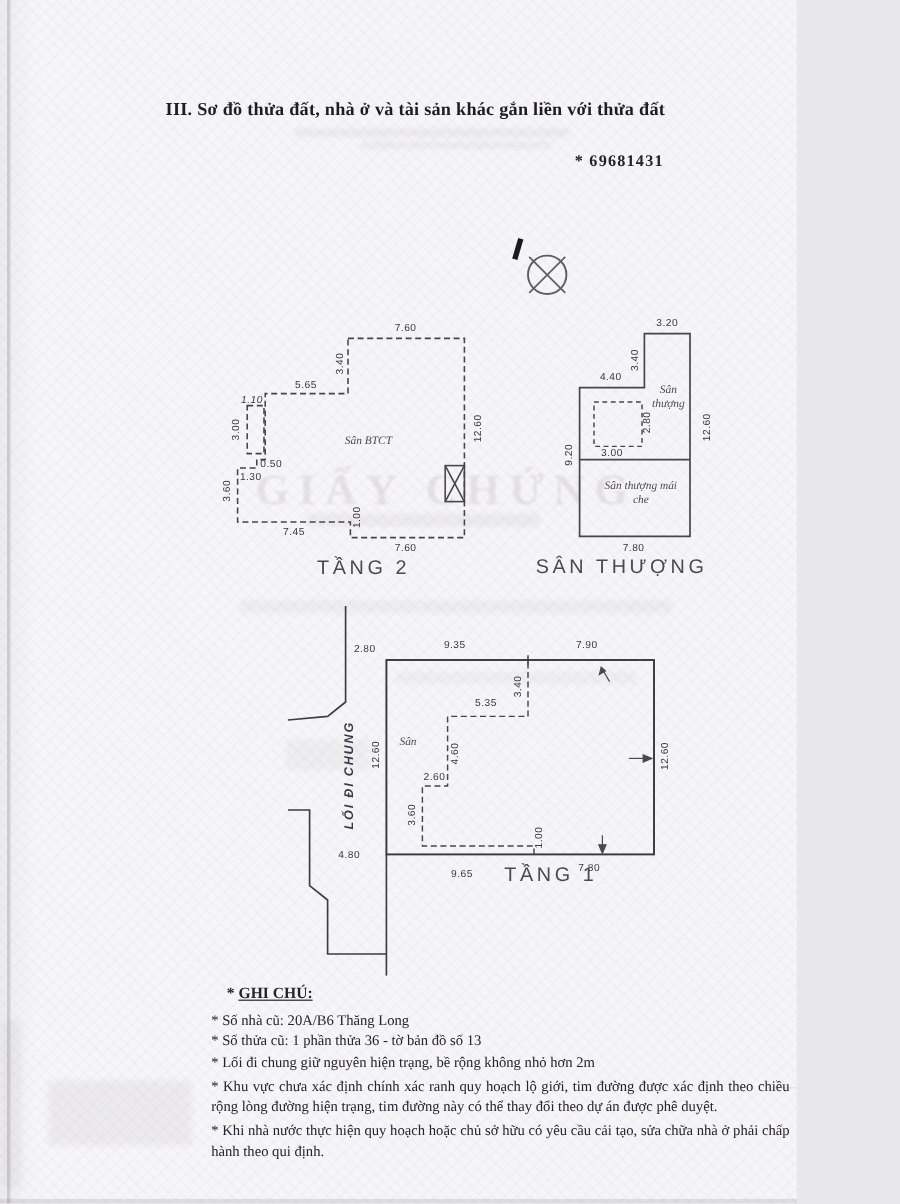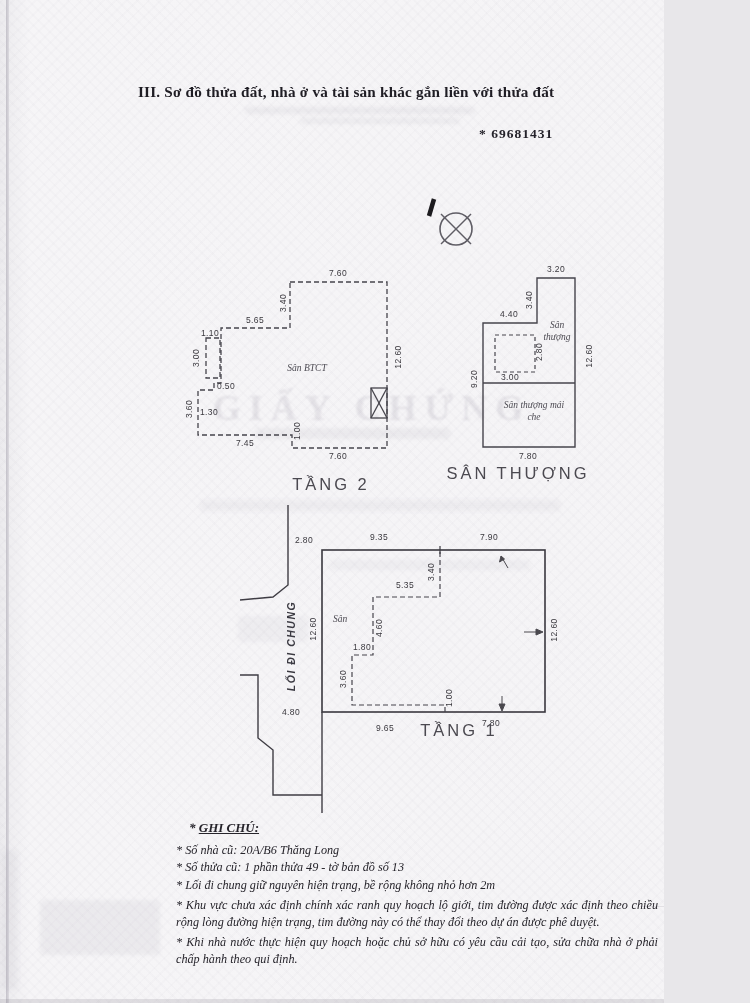--- a/index.html
+++ b/index.html
@@ -19,21 +19,21 @@
   .chev{width:20px;height:20px;border-top:5px solid rgba(152,149,160,.30);border-right:5px solid rgba(152,149,160,.30);transform:rotate(45deg);}
   .section-title{left:138px;top:83px;width:420px;font-size:15.2px;font-weight:bold;letter-spacing:.2px;color:#1f1d24;}
   .serial{left:479px;top:126px;font-size:13.5px;font-weight:bold;letter-spacing:1px;color:#24222a;}
   .smudge{background:rgba(110,105,125,1);filter:blur(2px);border-radius:3px;}
   .ghost{transform:translate(-50%,-50%);font-weight:bold;font-size:36px;letter-spacing:8px;color:rgba(118,112,138,.14);filter:blur(1.1px);white-space:nowrap;}
   .dim{font-family:"Liberation Sans",sans-serif;font-size:8.5px;color:#3a383e;letter-spacing:.4px;transform:translate(-50%,-50%);white-space:nowrap;}
   .dim.rot{transform:translate(-50%,-50%) rotate(-90deg);}
   .area-label{font-style:italic;font-size:9.5px;color:#4c4a52;transform:translate(-50%,-50%);text-align:center;line-height:1.25;}
   .plan-title{font-family:"Liberation Sans",sans-serif;font-size:16.5px;letter-spacing:3px;color:#4b4950;transform:translate(-50%,-50%);white-space:nowrap;}
   .alley-label{font-family:"Liberation Sans",sans-serif;font-weight:bold;font-style:italic;font-size:10.5px;letter-spacing:1.5px;color:#3b3a42;transform:translate(-50%,-50%) rotate(-90deg);white-space:nowrap;}
-  .notes{left:176px;top:820px;width:482px;font-size:12.2px;line-height:16.5px;font-style:italic;}
+  .notes{left:176px;top:820px;width:482px;font-size:12.2px;line-height:16.5px;}
   .notes .head{margin:0 0 5px 13px;font-size:13px;font-weight:bold;}
   .notes .head .u{text-decoration:underline;}
   .notes p{margin:0 0 1px 0;}
   .notes p.wide{text-align:justify;margin-top:4px;}
   svg{position:absolute;left:0;top:0;}
 </style>
 </head>
 <body>
 
 <div class="paper">
@@ -101,67 +101,67 @@
       <line x1="524" y1="632" x2="539" y2="632"></line>
         <path d="M543,632 l-7,-3 l0,6 z"></path>
       <line x1="502" y1="696" x2="502" y2="707"></line>
         <path d="M502,711 l-3,-7 l6,0 z"></path>
     </g>
   </svg>
 
   <span class="abs dim" style="left:338px;top:273px;">7.60</span>
   <span class="abs dim rot" style="left:283px;top:303px;">3.40</span>
   <span class="abs dim" style="left:255px;top:320px;">5.65</span>
-  <span class="abs dim" style="left:210px;top:333px;">1.10</span>
+  <span class="abs dim" style="left:210px;top:333px;font-style:italic;">1.10</span>
   <span class="abs dim rot" style="left:196px;top:358px;">3.00</span>
   <span class="abs dim" style="left:226px;top:386px;">0.50</span>
-  <span class="abs dim" style="left:209px;top:412px;">1.30</span>
+  <span class="abs dim" style="left:209px;top:397px;">1.30</span>
   <span class="abs dim rot" style="left:189px;top:409px;">3.60</span>
   <span class="abs dim" style="left:245px;top:443px;">7.45</span>
   <span class="abs dim rot" style="left:297px;top:431px;">1.00</span>
   <span class="abs dim" style="left:338px;top:456px;">7.60</span>
   <span class="abs dim rot" style="left:398px;top:357px;">12.60</span>
   <span class="abs area-label" style="left:307px;top:369px;font-style:italic;">Sân BTCT</span>
-  <span class="abs plan-title" style="left:303px;top:484px;margin-left:28px;">TẦNG 2</span>
+  <span class="abs plan-title" style="left:303px;top:474px;">TẦNG 2</span>
 
   <span class="abs dim" style="left:556px;top:269px;">3.20</span>
   <span class="abs dim rot" style="left:529px;top:300px;">3.40</span>
   <span class="abs dim" style="left:509px;top:314px;">4.40</span>
   <span class="abs dim rot" style="left:539px;top:352px;">2.80</span>
   <span class="abs dim" style="left:510px;top:377px;">3.00</span>
   <span class="abs dim rot" style="left:474px;top:379px;">9.20</span>
   <span class="abs dim rot" style="left:589px;top:356px;">12.60</span>
   <span class="abs dim" style="left:528px;top:456px;">7.80</span>
   <span class="abs area-label" style="left:557px;top:332px;width:40px;margin-left:-20px;transform:translate(0,-50%);">Sân thượng</span>
   <span class="abs area-label" style="left:534px;top:412px;width:64px;margin-left:-32px;transform:translate(0,-50%);">Sân thượng mái che</span>
   <span class="abs plan-title" style="left:518px;top:473px;">SÂN THƯỢNG</span>
 
   <span class="abs dim" style="left:304px;top:540px;">2.80</span>
   <span class="abs dim" style="left:379px;top:537px;">9.35</span>
   <span class="abs dim" style="left:489px;top:537px;">7.90</span>
   <span class="abs dim" style="left:405px;top:585px;">5.35</span>
   <span class="abs dim rot" style="left:431px;top:572px;">3.40</span>
   <span class="abs dim rot" style="left:379px;top:628px;">4.60</span>
-  <span class="abs dim" style="left:362px;top:647px;">1.80</span>
+  <span class="abs dim" style="left:362px;top:647px;">2.60</span>
   <span class="abs dim rot" style="left:343px;top:679px;">3.60</span>
   <span class="abs dim rot" style="left:449px;top:698px;">1.00</span>
   <span class="abs dim" style="left:385px;top:728px;">9.65</span>
   <span class="abs dim" style="left:491px;top:723px;">7.80</span>
   <span class="abs dim rot" style="left:554px;top:630px;">12.60</span>
   <span class="abs dim rot" style="left:313px;top:629px;">12.60</span>
   <span class="abs dim" style="left:291px;top:712px;">4.80</span>
   <span class="abs alley-label" style="left:291px;top:646px;">LỐI ĐI CHUNG</span>
   <span class="abs area-label" style="left:340px;top:620px;">Sân</span>
   <span class="abs plan-title" style="left:459px;top:730px;">TẦNG 1</span>
 
   <div class="abs notes">
     <p class="head">
       <span>*</span>
       <span class="u">GHI CHÚ:</span>
     </p>
     <p>* Số nhà cũ: 20A/B6 Thăng Long</p>
-    <p>* Số thửa cũ: 1 phần thửa 49 - tờ bản đồ số 13</p>
+    <p>* Số thửa cũ: 1 phần thửa 36 - tờ bản đồ số 13</p>
     <p>* Lối đi chung giữ nguyên hiện trạng, bề rộng không nhỏ hơn 2m</p>
     <p class="wide">* Khu vực chưa xác định chính xác ranh quy hoạch lộ giới, tim đường được xác định theo chiều rộng lòng đường hiện trạng, tim đường này có thể thay đổi theo dự án được phê duyệt.</p>
     <p class="wide">* Khi nhà nước thực hiện quy hoạch hoặc chủ sở hữu có yêu cầu cải tạo, sửa chữa nhà ở phải chấp hành theo qui định.</p>
   </div>
 
 </div>
 
 </body></html>

